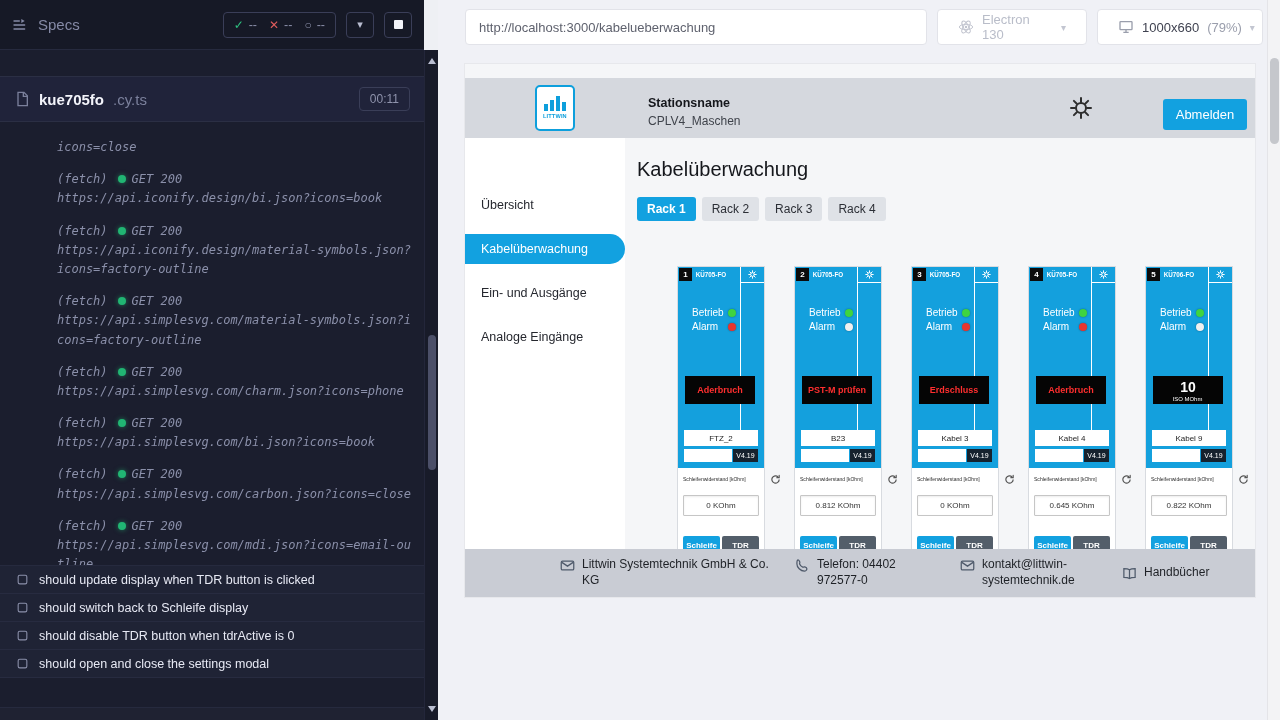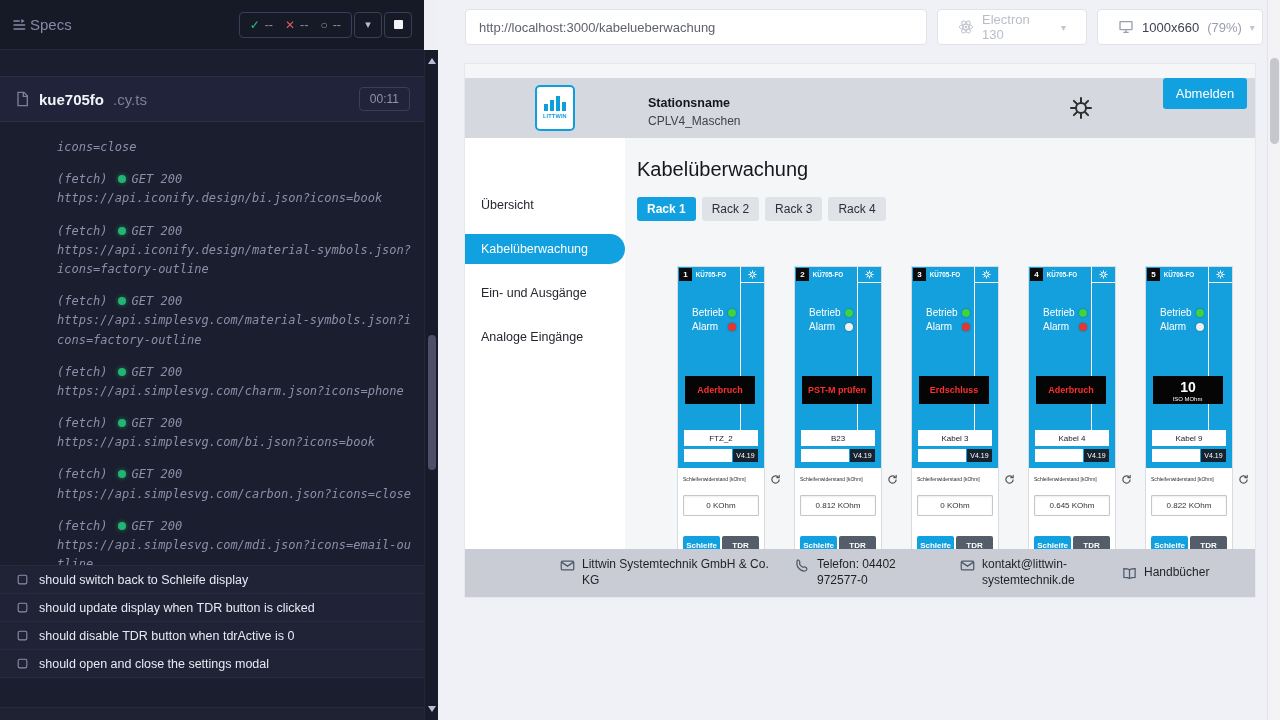--- a/index.html
+++ b/index.html
@@ -1,21 +1,21 @@
 <!DOCTYPE html>
 <html><head>
 <meta charset="utf-8">
 <style>
   *{box-sizing:border-box;margin:0;padding:0}
   html,body{width:1280px;height:720px;overflow:hidden}
   body{font-family:"Liberation Sans",sans-serif;background:#eef0f4;position:relative}
 
   
   .runner{position:absolute;left:0;top:0;width:424px;height:720px;background:#1b1e2e;color:#9095ad;overflow:hidden}
-  .runner-top{height:50px;background:#161926;border-bottom:1px solid #262a3e;display:flex;align-items:center;padding:0 12px;gap:2px}
+  .runner-top{height:50px;background:#161926;border-bottom:1px solid #262a3e;display:flex;align-items:center;padding:0 12px;gap:10px}
   .specs-label{font-size:15px;color:#858aa6}
   .runner-top .spacer{flex:1}
   .stats-box{display:flex;align-items:center;gap:12px;border:1px solid #3a3e58;border-radius:4px;padding:5px 10px;font-size:12.5px}
   .stat{display:flex;align-items:center;gap:5px;color:#8b90aa}
   .stat .ic{font-size:12px}
   .ic-pass{color:#2dbf7f}.ic-fail{color:#e05c5c}.ic-pend{color:#8b90aa}
   .sq-btn{width:28px;height:26px;border:1px solid #3a3e58;border-radius:4px;display:flex;align-items:center;justify-content:center;color:#b9bdd0;font-size:11px}
   .stop-square{width:9px;height:9px;background:#f2f3f8;border-radius:1px}
 
   .spec-header{height:46px;margin-top:26px;background:#20233a;border-top:1px solid #2b2f44;border-bottom:1px solid #2b2f44;display:flex;align-items:center;padding:0 14px;gap:9px}
@@ -60,21 +60,21 @@
   .aut{position:absolute;left:27px;top:64px;width:790px;height:533px;background:#f5f6f8;display:flex;flex-direction:column;padding-top:14px;box-shadow:0 0 0 1px #e7e8ec}
   .app-header{height:60px;background:#d5d8de;position:relative;flex:none}
   .logo{position:absolute;left:70px;top:7px;width:40px;height:46px;background:#fff;border:2px solid #0d9fdc;border-radius:5px;display:flex;flex-direction:column;align-items:center;justify-content:center;gap:2px}
   .logo-bars{display:flex;align-items:flex-end;gap:2px;height:15px}
   .logo-bars i{display:block;width:4px;background:#0d9fdc}
   .logo-text{font-size:7px;font-weight:bold;color:#0d9fdc;letter-spacing:.2px;transform:scale(.8)}
   .station{position:absolute;left:183px;top:18px}
   .station-label{font-size:12.5px;font-weight:bold;color:#15171c}
   .station-name{font-size:12px;color:#3f434b;margin-top:4px}
   .hdr-gear{position:absolute;right:162px;top:18px;width:24px;height:24px;color:#2e2e2e}
-  .logout-btn{position:absolute;right:8px;top:0;width:84px;height:31px;background:#12a1e0;color:#fff;border:none;border-radius:3px;font-size:13px;font-family:"Liberation Sans",sans-serif}
+  .logout-btn{position:absolute;right:8px;top:21px;width:84px;height:31px;background:#12a1e0;color:#fff;border:none;border-radius:3px;font-size:13px;font-family:"Liberation Sans",sans-serif}
 
   .app-body{flex:1;display:flex;overflow:hidden}
   .app-nav{width:160px;background:#fff;padding-top:52px;flex:none}
   .nav-item{height:30px;line-height:30px;padding-left:16px;font-size:12.5px;font-weight:normal;color:#25272e;margin-bottom:14px;white-space:nowrap}
   .nav-item.active{background:#12a1e0;color:#fff;border-radius:0 15px 15px 0}
 
   .app-main{flex:1;padding:20px 0 0 12px;background:#f5f6f8}
   .page-title{font-size:20px;color:#15171c;font-weight:400}
   .tabs{display:flex;gap:6px;margin-top:16px}
   .tab{height:24px;padding:0 10px;display:flex;align-items:center;font-size:12px;background:#dfe2e7;color:#2c2f36;border-radius:3px}
@@ -195,27 +195,27 @@
       <div class="log-head"><span>(fetch)</span><span class="log-dot"></span><span>GET 200</span></div>
       <div class="log-url">https://api.simplesvg.com/mdi.json?icons=email-outline</div>
     </div>
   </div>
 
   <div class="tests">
     <div class="test-row">
       <svg class="test-icon" viewBox="0 0 24 24" fill="none" stroke="currentColor" stroke-width="2">
           <rect x="4" y="4" width="16" height="16" rx="3"></rect>
         </svg>
-      <span>should switch back to Schleife display</span>
+      <span>should update display when TDR button is clicked</span>
     </div>
     <div class="test-row">
       <svg class="test-icon" viewBox="0 0 24 24" fill="none" stroke="currentColor" stroke-width="2">
           <rect x="4" y="4" width="16" height="16" rx="3"></rect>
         </svg>
-      <span>should update display when TDR button is clicked</span>
+      <span>should switch back to Schleife display</span>
     </div>
     <div class="test-row">
       <svg class="test-icon" viewBox="0 0 24 24" fill="none" stroke="currentColor" stroke-width="2">
           <rect x="4" y="4" width="16" height="16" rx="3"></rect>
         </svg>
       <span>should disable TDR button when tdrActive is 0</span>
     </div>
     <div class="test-row">
       <svg class="test-icon" viewBox="0 0 24 24" fill="none" stroke="currentColor" stroke-width="2">
           <rect x="4" y="4" width="16" height="16" rx="3"></rect>

